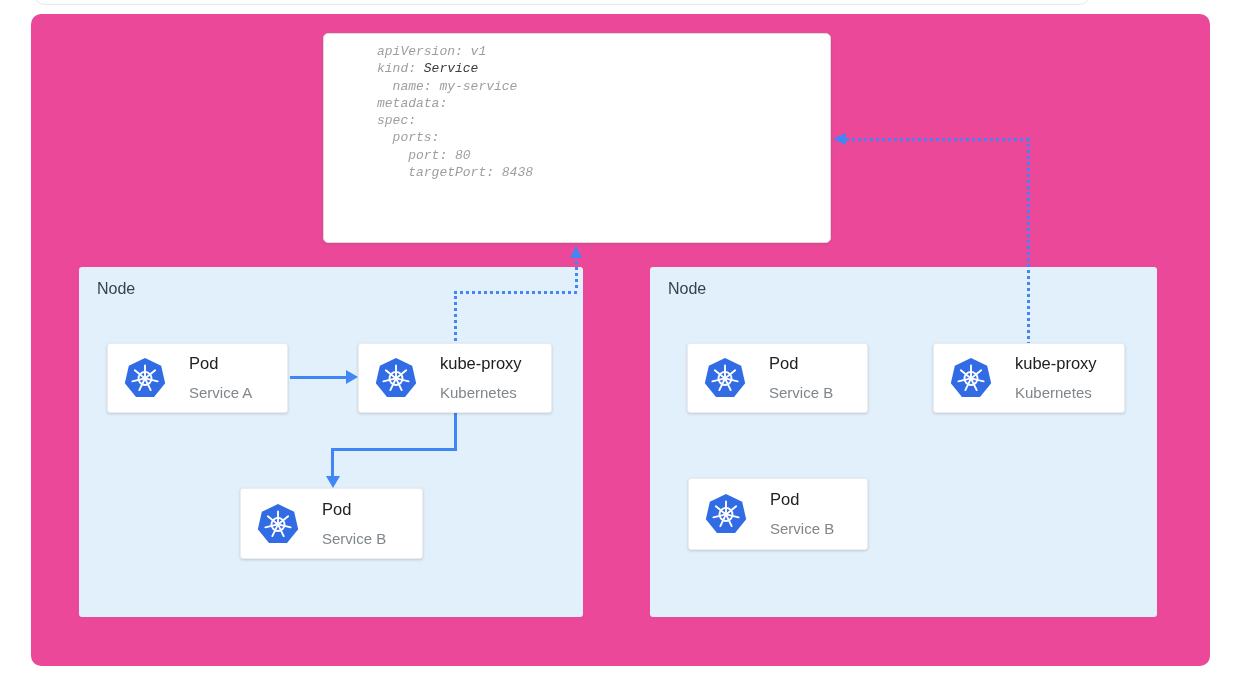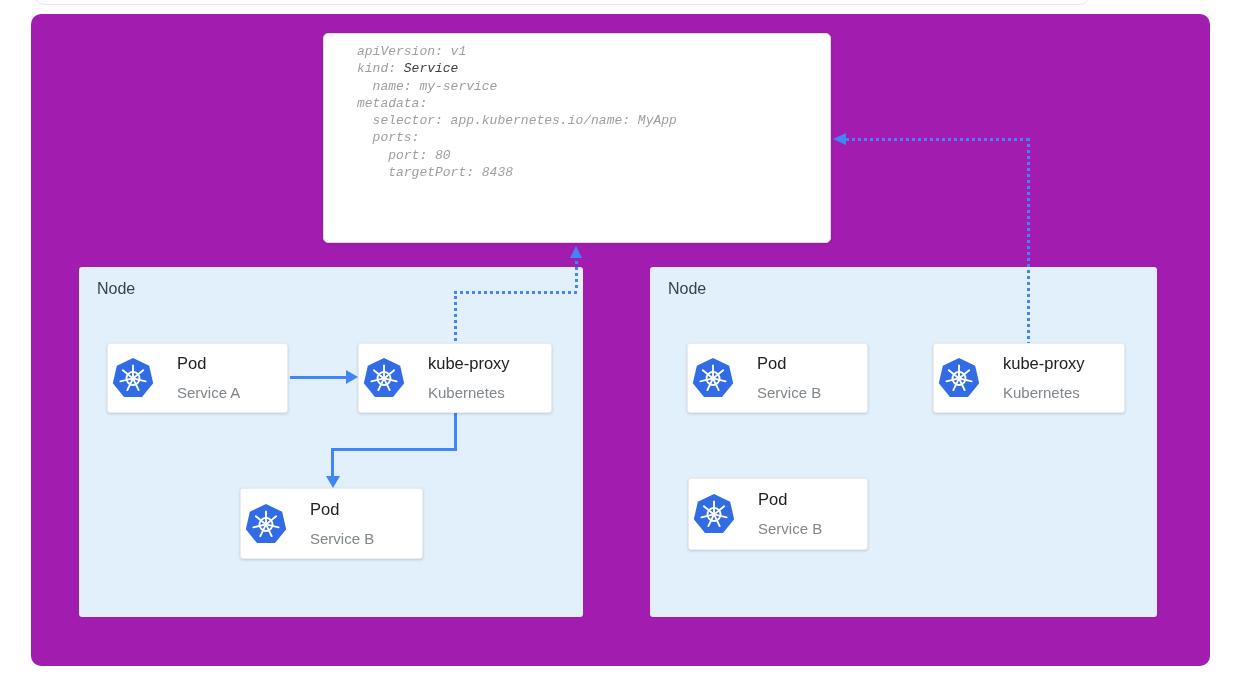--- a/index.html
+++ b/index.html
@@ -5,40 +5,40 @@
   html,body{margin:0;padding:0;background:#ffffff;}
   .page{position:relative;width:1233px;height:683px;overflow:hidden;
         font-family:"Liberation Sans",sans-serif;background:#ffffff;}
 
   
   .prev-card{position:absolute;left:33px;top:-28px;width:1056px;height:31px;
              background:#ffffff;border:1px solid #e8e8e8;border-radius:0 0 12px 12px;}
 
   
   .panel{position:absolute;left:31px;top:14px;width:1179px;height:652px;
-         background:#a21caf;border-radius:10px;}
+         background:#ec4899;border-radius:10px;}
 
   
   .code-box{position:absolute;left:323px;top:33px;width:508px;height:210px;
             box-sizing:border-box;background:#ffffff;border:1px solid #dcdcdc;
             border-radius:5px;box-shadow:0 1px 3px rgba(0,0,0,.10);z-index:3;}
-  .code{padding:9px 0 0 33px;font-family:"Liberation Mono",monospace;
+  .code{padding:9px 0 0 53px;font-family:"Liberation Mono",monospace;
         font-style:italic;font-size:13px;line-height:17.3px;color:#9e9e9e;}
   .code-line{white-space:pre;}
   .code .b{font-weight:normal;color:#3c4043;}
 
   
   .node{position:absolute;background:#e2f0fc;border-radius:3px;z-index:1;}
   .node-label{position:absolute;left:18px;top:13px;font-size:16px;color:#37424b;}
 
   
   .card{position:absolute;box-sizing:border-box;background:#ffffff;
         border:1px solid #ececec;border-radius:3px;
         box-shadow:0 1px 3px rgba(0,0,0,.16);
-        display:flex;align-items:center;padding-left:4px;gap:23px;z-index:3;}
+        display:flex;align-items:center;padding-left:16px;gap:23px;z-index:3;}
   .k8s{width:42px;height:42px;flex:none;}
   .card .txt{display:flex;flex-direction:column;}
   .card .title{font-size:16.5px;font-weight:500;color:#212121;line-height:1.25;}
   .card .sub{font-size:15px;color:#80868b;line-height:1.3;margin-top:9px;}
 
   
   .line{position:absolute;background:#4285f4;z-index:2;}
 
   
   .dot-h{position:absolute;height:3px;z-index:2;
@@ -70,21 +70,21 @@
       <div class="node-label">Node</div>
     </div>
   </div>
 
   <div class="code-box">
     <div class="code" id="code-lines">
         <div class="code-line"><span>apiVersion: v1</span></div>
         <div class="code-line"><span>kind: </span><span class="b">Service</span></div>
         <div class="code-line"><span>  name: my-service</span></div>
         <div class="code-line"><span>metadata:</span></div>
-        <div class="code-line"><span>  selector: app.kubernetes.io/name: MyApp</span></div>
+        <div class="code-line"><span>spec:</span></div>
         <div class="code-line"><span>  ports:</span></div>
         <div class="code-line"><span>    port: 80</span></div>
         <div class="code-line"><span>    targetPort: 8438</span></div>
       </div>
   </div>
 
   <div class="line" style="left:290px;top:376px;width:57px;height:3px;"></div>
   <div class="arr right" style="left:346px;top:370px;"></div>
 
   <div class="line" style="left:454px;top:413px;width:3px;height:37px;"></div>

